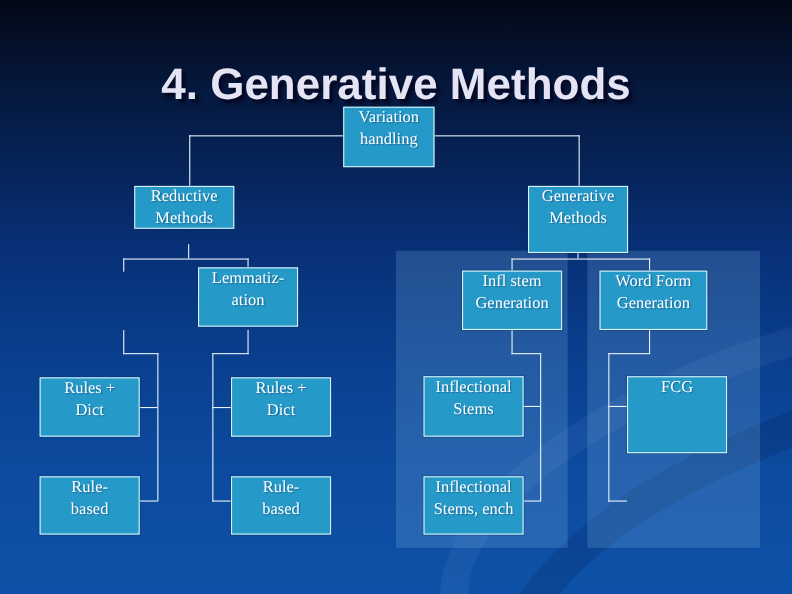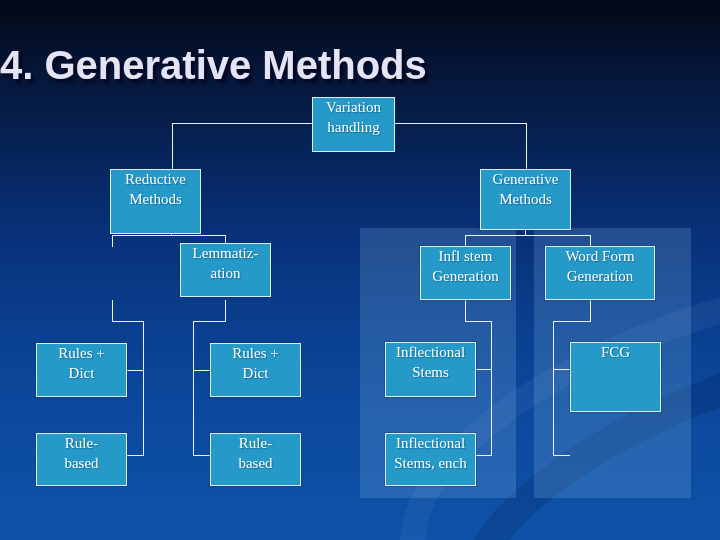--- a/index.html
+++ b/index.html
@@ -9,22 +9,22 @@
       #030816 0%, #051536 12%, #062050 24%, #083077 42%,
       #0a3f8e 60%, #0c4a9e 78%, #0d52a8 100%);
     font-family:"Liberation Serif", serif;
   }
   .swoosh { position:absolute; border-radius:50%; pointer-events:none; }
   .s1 { left:390px; top:280px; width:780px; height:310px;
         border:26px solid rgba(175,205,245,0.07); transform:rotate(-14deg); }
   .s2 { left:440px; top:330px; width:840px; height:330px;
         border:32px solid rgba(2,8,45,0.14); transform:rotate(-13deg); }
   .title {
-    position:absolute; left:0; right:0; top:43px; margin:0;
-    text-align:left;
+    position:absolute; left:0; right:0; top:43px; margin:12px;
+    text-align:center;
     font:bold 40px "Liberation Sans", sans-serif;
     color:#e4e4f4; letter-spacing:0px;
     text-shadow:3px 3px 0 rgba(5,9,38,0.95), 4px 5px 3px rgba(5,9,38,0.55);
   }
   .panel { position:absolute; background:rgba(135,192,238,0.21); }
   .line  { position:absolute; background:#e9f4f8; }
   .node {
     position:absolute; box-sizing:border-box;
     background:#2599c8; border:1px solid #d9eef6;
     display:flex; justify-content:center;
@@ -86,42 +86,42 @@
   <div class="line" style="left:553px;top:321px;width:38px;height:1px"></div>
   <div class="line" style="left:553px;top:321px;width:1px;height:135px"></div>
   <div class="line" style="left:553px;top:369px;width:17px;height:1px"></div>
   <div class="line" style="left:553px;top:455px;width:17px;height:1px"></div>
 
   <div class="node" style="left:312px;top:97px;width:83px;height:55px">
     <span>Variation
 handling</span>
   </div>
 
-  <div class="node" style="left:110px;top:169px;width:91px;height:65px">
+  <div class="node" style="left:122px;top:169px;width:91px;height:39px">
     <span>Reductive
 Methods</span>
   </div>
 
   <div class="node" style="left:480px;top:169px;width:91px;height:61px">
     <span>Generative
 Methods</span>
   </div>
 
 
   <div class="node" style="left:180px;top:243px;width:91px;height:54px">
     <span>Lemmatiz-
 ation</span>
   </div>
 
   <div class="node" style="left:420px;top:246px;width:91px;height:54px">
     <span>Infl stem
 Generation</span>
   </div>
 
-  <div class="node" style="left:545px;top:246px;width:110px;height:54px">
+  <div class="node" style="left:545px;top:246px;width:98px;height:54px">
     <span>Word Form
 Generation</span>
   </div>
 
   <div class="node" style="left:36px;top:343px;width:91px;height:54px">
     <span>Rules +
 Dict</span>
   </div>
 
   <div class="node" style="left:36px;top:433px;width:91px;height:53px">

